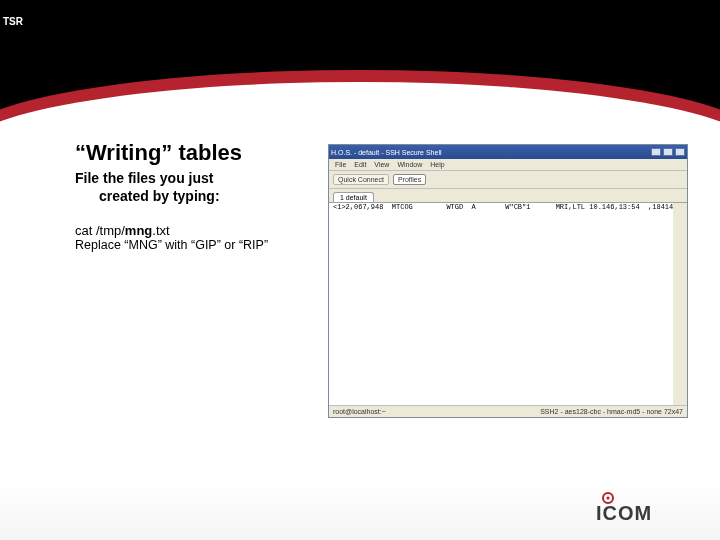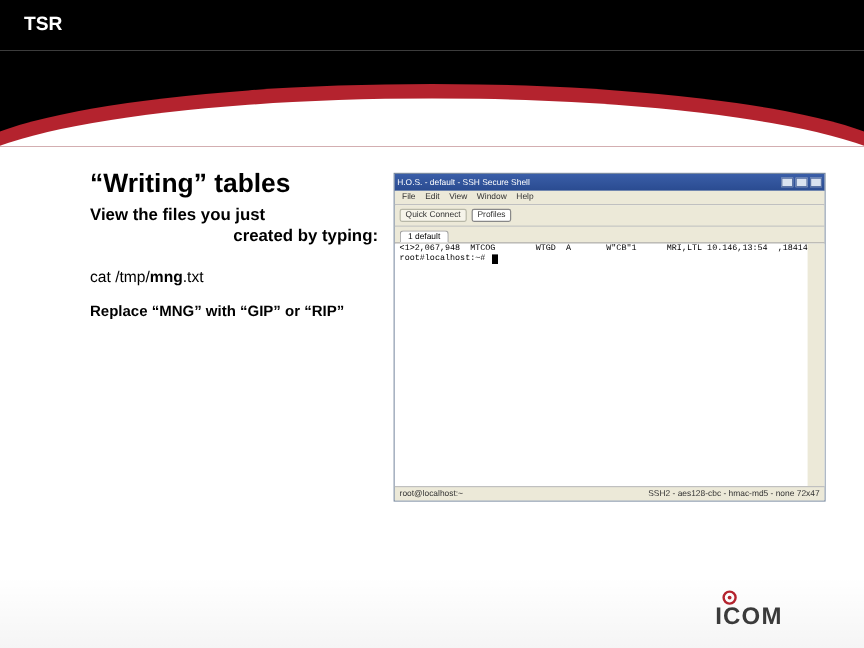--- a/index.html
+++ b/index.html
@@ -12,23 +12,23 @@
     overflow: hidden;
   }
   .topbar {
     position: absolute;
     top: 0; left: 0; right: 0;
     height: 42px;
     background: #000;
     color: #fff;
     display: flex;
     align-items: center;
-    padding-left: 20px;
+    padding-left: 3px;
     font-weight: bold;
-    font-size: 16px;
+    font-size: 10px;
   }
   .curve-wrap {
     position: absolute;
     top: 42px; left: 0; right: 0;
     height: 80px;
     background: #000;
     overflow: hidden;
   }
   .curve-red {
     position: absolute;
@@ -56,31 +56,29 @@
     color: #000;
     margin-bottom: 3px;
   }
   .subheading {
     font-size: 14px;
     font-weight: bold;
     color: #000;
     line-height: 1.3;
     margin-bottom: 18px;
   }
-  .subheading .indent { display: block; padding-left: 24px; text-align: right; }
+  .subheading .indent { display: block; padding-left: 24px; }
   .cmd {
     font-size: 13px;
     color: #000;
-    margin-bottom: 14px;
   }
   .cmd .bold { font-weight: bold; }
   .note {
     font-size: 12.5px;
     color: #000;
-    font-weight: bold;
   }
   .terminal-shot {
     position: absolute;
     top: 144px;
     left: 328px;
     width: 360px;
     height: 274px;
     background: #fff;
     border: 1px solid #7a8aa0;
     box-shadow: 0 0 0 1px #c9d0dc inset;
@@ -184,21 +182,21 @@
 </div>
 
 <div class="curve-wrap">
   <div class="curve-red"></div>
   <div class="curve-white"></div>
 </div>
 
 <div class="content">
   <div class="heading">“Writing” tables</div>
   <div class="subheading">
-    <span>View the files you just</span>
+    <span>File the files you just</span>
     <span class="indent">created by typing:</span>
   </div>
   <div class="cmd">
     <span>cat /tmp/</span><span class="bold">mng</span><span>.txt</span>
   </div>
   <div class="note">Replace “MNG” with “GIP” or “RIP”</div>
 </div>
 
 <div class="terminal-shot">
   <div class="tw-titlebar">
@@ -218,21 +216,20 @@
   </div>
   <div class="tw-toolbar">
     <span class="tbtn">Quick Connect</span>
     <span class="tbtn active">Profiles</span>
   </div>
   <div class="tw-tabs">
     <span class="tab">1 default</span>
   </div>
   <div class="tw-body">
     <div class="tw-line">&lt;1&gt;2,067,948  MTCOG        WTGD  A       W"CB"1      MRI,LTL 10.146,13:54  ,18414446       (    118500447</div>
-    <div class="tw-line prompt">root#localhost:~# </div>
     <div class="scrollthumb"></div>
   </div>
   <div class="tw-status">
     <span>root@localhost:~</span>
     <span>SSH2 - aes128-cbc - hmac-md5 - none   72x47</span>
   </div>
 </div>
 
 <div class="bottom-grad"></div>
 

